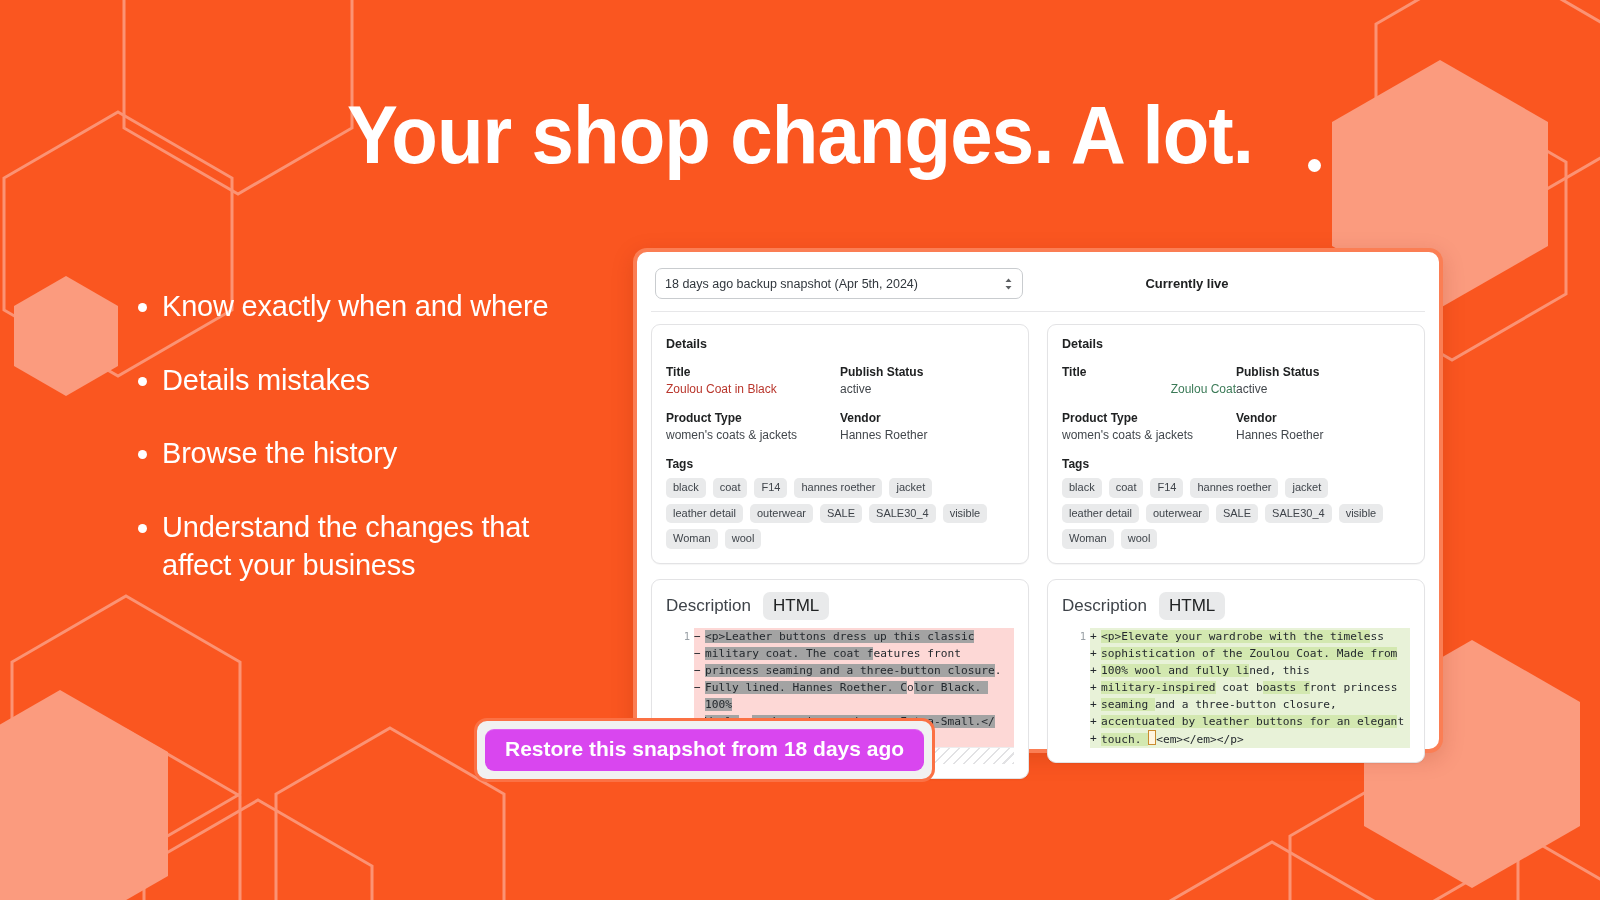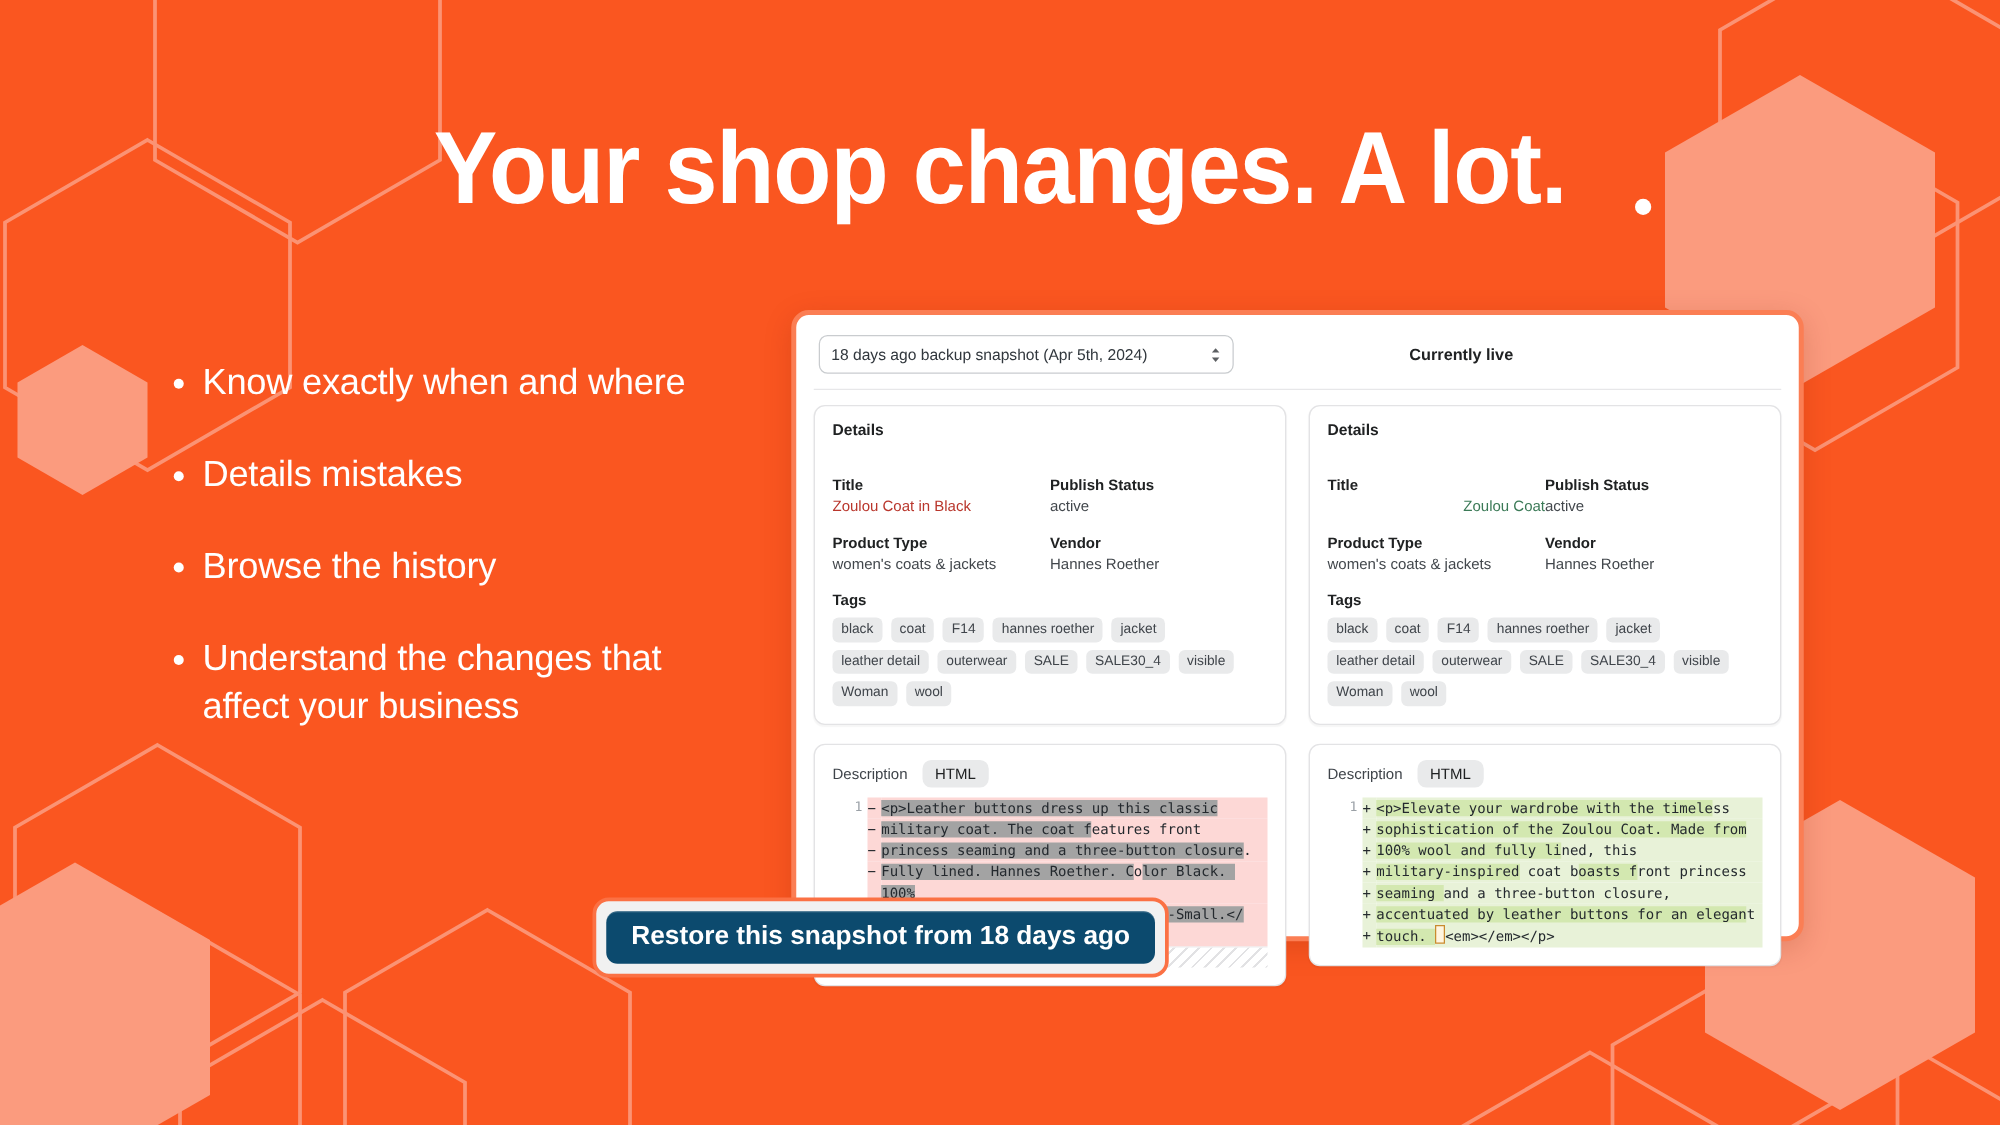--- a/index.html
+++ b/index.html
@@ -31,57 +31,57 @@
   .app-card{
     position:absolute;left:633px;top:248px;width:810px;height:505px;
     background:#ffffff;border-radius:14px;
     border:4px solid #FB7E54;
     box-sizing:border-box;
     box-shadow:0 6px 22px rgba(120,30,0,.18);
     padding:12px 14px 14px 14px;
   }
   .card-topbar{display:flex;align-items:center;gap:0;padding:4px 4px 12px 4px;border-bottom:1px solid #e7e7e9;}
   .snapshot-select{
-    width:332px;height:31px;box-sizing:border-box;
+    width:368px;height:31px;box-sizing:border-box;
     border:1px solid #c9cccf;border-radius:7px;background:#fff;
     display:flex;align-items:center;justify-content:space-between;
     padding:0 9px;font-size:12.5px;color:#31373d;
   }
   .stepper{display:flex;flex-direction:column;line-height:5px;color:#5c5f62;font-size:9px;}
   .live-label{
     flex:1;text-align:center;font-size:13px;font-weight:bold;color:#202223;
     margin-right:70px;
   }
   .panes{display:flex;gap:18px;padding-top:12px;}
   .pane{width:378px;}
 
   .sub-card{
     border:1px solid #e3e3e5;border-radius:9px;background:#fff;
     padding:12px 14px 14px 14px;box-sizing:border-box;
     box-shadow:0 1px 1px rgba(22,29,37,.04);
   }
   .sub-card + .sub-card{margin-top:15px;}
-  .sc-title{font-size:12.5px;font-weight:bold;color:#202223;margin-bottom:30px;}
+  .sc-title{font-size:12.5px;font-weight:bold;color:#202223;margin-bottom:14px;}
   .field-grid{display:flex;}
   .field{width:50%;}
   .f-label{font-size:12px;font-weight:bold;color:#202223;margin-bottom:3px;}
   .f-value{font-size:12px;color:#42474c;}
   .f-value.del{color:#b9362c;}
   .f-value.add{color:#3b7a57;text-align:right;}
   .field-row{margin-bottom:15px;}
   .field-row:last-of-type{margin-bottom:0;}
   .tags-label{font-size:12px;font-weight:bold;color:#202223;margin:15px 0 7px 0;}
   .tags{display:flex;flex-wrap:wrap;gap:6px 7px;}
   .tag{
     background:#e9eaeb;color:#3f444a;border-radius:5px;
     font-size:11px;padding:3px 7px 4px 7px;line-height:1.15;
   }
 
   .desc-head{display:flex;align-items:center;gap:12px;margin-bottom:8px;}
-  .desc-tab{font-size:12px;color:#3f444a;}
+  .desc-tab{font-size:17px;color:#3f444a;}
   .desc-tab.active{background:#e9eaeb;border-radius:7px;padding:4px 10px;color:#202223;}
   .code{
     font-family:"DejaVu Sans Mono","Liberation Mono",monospace;
     font-size:11.2px;line-height:17px;white-space:pre-wrap;
     color:#24292e;
   }
   .code-line{display:flex;}
   .gut{width:24px;flex:0 0 24px;text-align:right;color:#9aa0a6;font-size:10.5px;padding-right:4px;user-select:none;}
   .sign{width:11px;flex:0 0 11px;text-align:left;}
   .ctext{flex:1;}
@@ -97,21 +97,21 @@
   }
   .pane-l .code{min-height:0;}
 
   
   .restore-wrap{
     position:absolute;left:474px;top:718px;
     border:3px solid #FB7144;border-radius:13px;background:#f1f1f1;
     padding:8px;
   }
   .restore-btn{
-    background:#0c4a6e;color:#ffffff;border-radius:9px;
+    background:#d946ef;color:#ffffff;border-radius:9px;
     font-size:21px;font-weight:bold;
     padding:8px 20px 10px 20px;white-space:nowrap;
     box-shadow:inset 0 1px 0 rgba(255,255,255,.16);
   }
 </style>
 </head>
 <body>
 
 <svg class="hex-layer" width="1600" height="900" viewBox="0 0 1600 900">
   <g fill="none" stroke="#FB9374" stroke-width="3">

